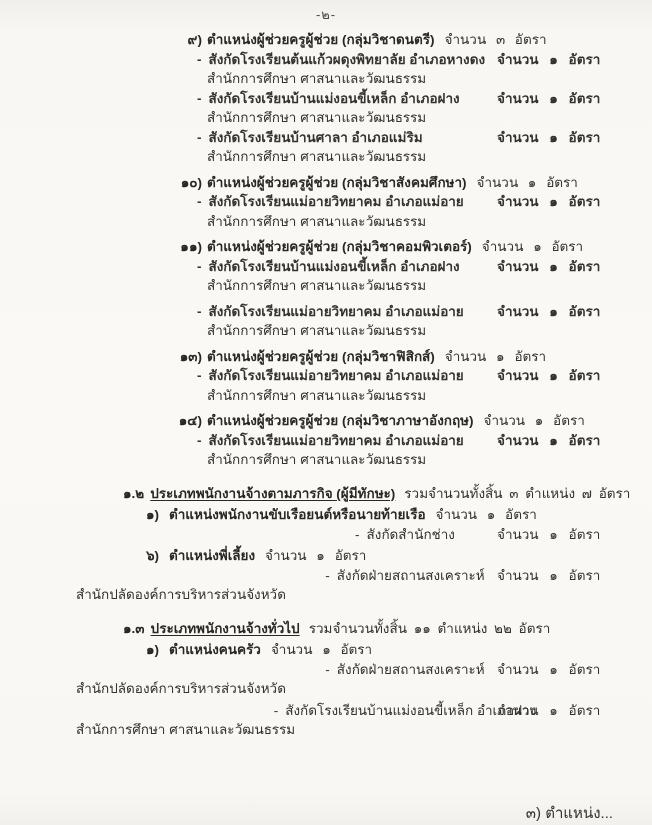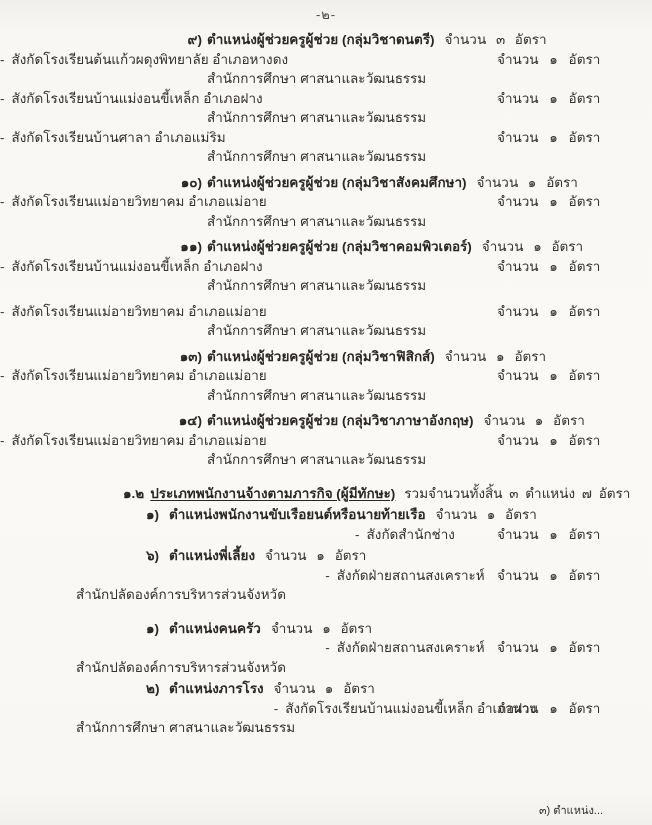--- a/index.html
+++ b/index.html
@@ -20,40 +20,40 @@
   }
   .content{position:absolute;top:30px;left:0;right:10px;}
   .line{position:relative;height:19.5px;line-height:19.5px;white-space:nowrap;}
   .bold{font-weight:bold;color:#2b2723;}
   .underline{text-decoration:underline;text-underline-offset:2px;}
   
   .v-a{margin-top:6px;}
   .v-a:first-child{margin-top:0;}
   .v-a .pos-head{padding-left:166px;}
   .v-a .pos-head .num{display:inline-block;min-width:36px;text-align:right;margin-right:5px;}
-  .v-a .aff{}
+  .v-a .aff{padding-left:197px;font-weight:bold;}
   .v-a .dept{padding-left:207px;}
   
   .section{margin-top:14px;}
   .sec-head{padding-left:123px;}
   .sec-head .num{margin-right:6px;text-align:right;}
   .sec-head .summary{margin-left:9px;word-spacing:3px;}
   .sec-items{margin-top:2px;}
   
   .v-b{margin-top:2px;}
   .v-b .pos-head{padding-left:146px;}
   .v-b .pos-head .num{display:inline-block;min-width:18px;margin-right:5px;}
   .v-b .aff{padding-left:168px;text-align:center;}
   .v-b .dept{padding-left:76px;}
   .dash{margin-right:7px;}
   .count-inline{margin-left:10px;word-spacing:6px;}
   .count{position:absolute;left:497px;top:0;word-spacing:7px;}
   .continuation{
-    position:absolute;top:801px;right:49px;
-    font-size:11px;color:#36322d;
+    position:absolute;top:801px;right:39px;
+    font-size:15px;color:#36322d;
   }
 </style>
 </head>
 <body>
 
 <div class="paper">
   <div class="page-number">-๒-</div>
   <div class="content">
     <div id="continued-positions">
         <div class="pos-block v-a">
@@ -99,28 +99,28 @@
               <div class="line aff"><span class="dash">-</span><span>สังกัดสำนักช่าง</span><span class="count">จำนวน ๑ อัตรา</span></div>
             </div>
             <div class="pos-block v-b">
               <div class="line pos-head"><span class="num bold">๖)</span><span class="title bold">ตำแหน่งพี่เลี้ยง</span><span class="count-inline">จำนวน ๑ อัตรา</span></div>
               <div class="line aff"><span class="dash">-</span><span>สังกัดฝ่ายสถานสงเคราะห์</span><span class="count">จำนวน ๑ อัตรา</span></div>
               <div class="line dept">สำนักปลัดองค์การบริหารส่วนจังหวัด</div>
             </div>
           </div>
         </div>
         <div class="section">
+          <div class="line sec-head"><span class="num bold">๑.๓</span><span class="title bold underline">ประเภทพนักงานจ้างทั่วไป</span><span class="summary">รวมจำนวนทั้งสิ้น ๑๑ ตำแหน่ง ๒๒ อัตรา</span></div>
           <div class="sec-items">
             <div class="pos-block v-b">
               <div class="line pos-head"><span class="num bold">๑)</span><span class="title bold">ตำแหน่งคนครัว</span><span class="count-inline">จำนวน ๑ อัตรา</span></div>
               <div class="line aff"><span class="dash">-</span><span>สังกัดฝ่ายสถานสงเคราะห์</span><span class="count">จำนวน ๑ อัตรา</span></div>
               <div class="line dept">สำนักปลัดองค์การบริหารส่วนจังหวัด</div>
             </div>
             <div class="pos-block v-b">
-              <div class="line pos-head"><span class="num bold">๒)</span><span class="title bold">ตำแหน่งภารโรง</span><span class="count-inline">จำนวน ๑ อัตรา</span></div>
               <div class="line aff"><span class="dash">-</span><span>สังกัดโรงเรียนบ้านแม่งอนขี้เหล็ก อำเภอฝาง</span><span class="count">จำนวน ๑ อัตรา</span></div>
               <div class="line dept">สำนักการศึกษา ศาสนาและวัฒนธรรม</div>
             </div>
           </div>
         </div>
       </div>
   </div>
   <div class="continuation">๓) ตำแหน่ง...</div>
 </div>
 

